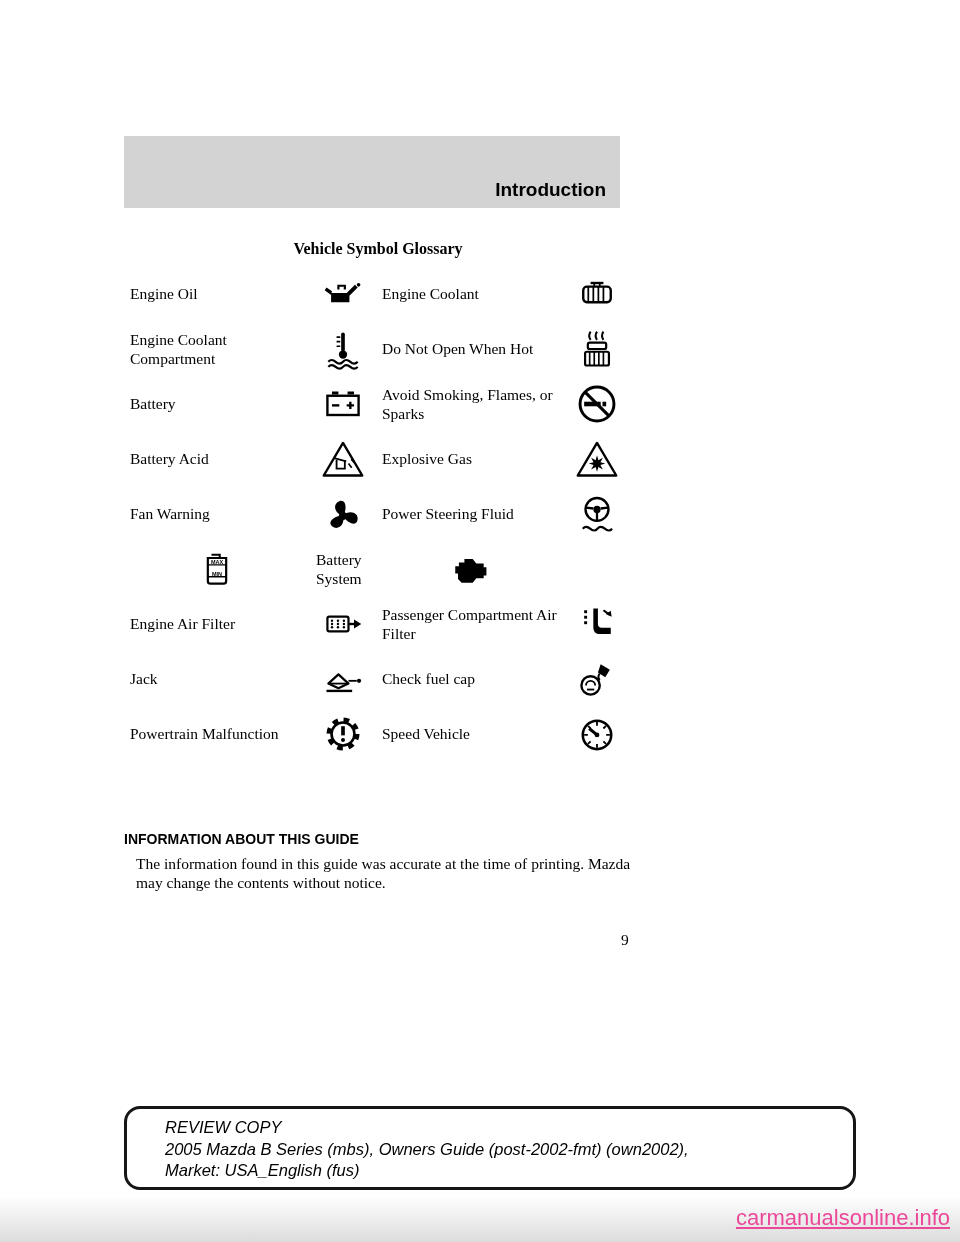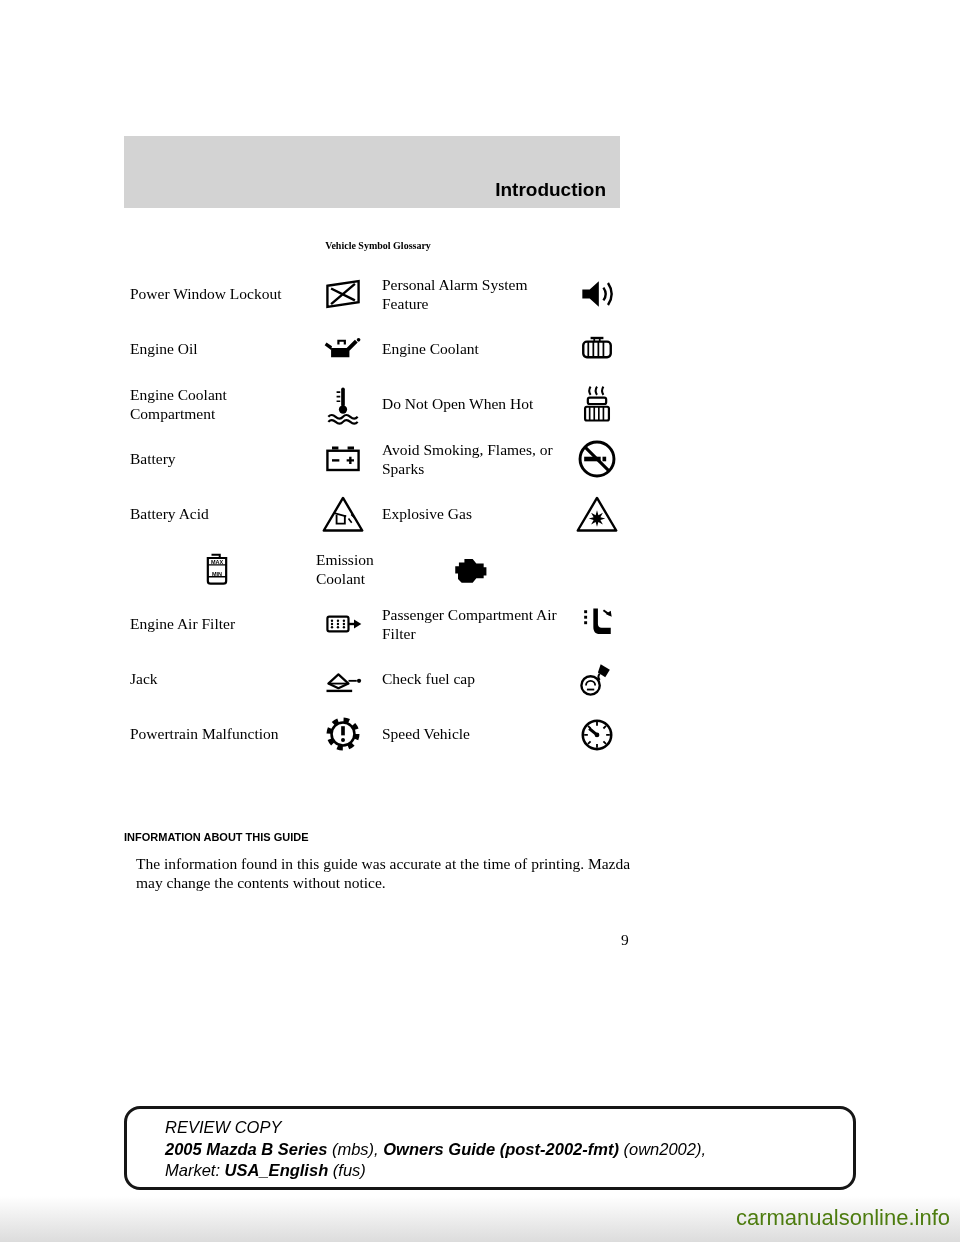--- a/index.html
+++ b/index.html
@@ -11,86 +11,69 @@
   .header-bar {
     position:absolute; left:124px; top:136px; width:496px; height:72px;
     background:#d3d3d3;
   }
   .header-title {
     position:absolute; right:14px; bottom:7px;
     font-family:"Liberation Sans", sans-serif; font-weight:bold; font-size:19px;
   }
   .glossary-title {
     position:absolute; left:124px; top:240px; width:508px; text-align:center;
-    font-weight:bold; font-size:10px;
+    font-weight:bold; font-size:16px;
   }
   .glossary-table { position:absolute; left:124px; top:266px; width:508px; }
   .g-row {
     display:grid; grid-template-columns:186px 66px 186px 70px;
     align-items:center; min-height:55px;
   }
   .g-label { font-size:15.5px; line-height:19px; padding-left:6px; }
   .g-icon { display:flex; justify-content:center; align-items:center; }
   .g-icon svg { width:44px; height:44px; display:block; }
   .info-heading {
     position:absolute; left:124px; top:831px;
-    font-family:"Liberation Sans", sans-serif; font-weight:bold; font-size:11px;
+    font-family:"Liberation Sans", sans-serif; font-weight:bold; font-size:14px;
   }
   .info-body {
     position:absolute; left:124px; top:854px; width:508px;
     font-size:15.5px; line-height:19px;margin-left:12px;
   }
   .page-number { position:absolute; left:621px; top:931px; font-size:15.5px; }
   .footer-box {
     position:absolute; left:124px; top:1106px; width:732px; height:84px;
     border:3px solid #161616; border-radius:16px;
     padding:8px 19px 0 38px;
     font-family:"Liberation Sans", sans-serif; font-style:italic;
     font-size:16.5px; line-height:21.5px;
   }
-  .fb-bold { font-weight:bold; }
+  .fb-bold { font-weight:normal; }
   .watermark {
     position:absolute; right:10px; top:1205px;
-    font-family:"Liberation Sans", sans-serif; font-size:22px; color:#4d7c0f;
+    font-family:"Liberation Sans", sans-serif; font-size:22px; color:#ec4899;text-decoration:underline;
   }
   .bottom-band {
     position:absolute; left:0; bottom:0; width:960px; height:46px;
     background:linear-gradient(180deg, rgba(190,190,190,0) 0%, rgba(185,185,185,0.5) 100%);
     pointer-events:none;
   }
 </style>
 </head>
 <body>
 
 <div class="page">
 
   <div class="header-bar">
     <span class="header-title">Introduction</span>
   </div>
 
   <div class="glossary-title">Vehicle Symbol Glossary</div>
 
   <div class="glossary-table" id="glossary-table">
-      <div class="g-row">
-        <div class="g-label">Power Window Lockout</div>
-        <div class="g-icon">
-          <svg viewBox="0 0 48 48">
-            <path d="M7 15 L41 10 L41 33 L7 38 Z" fill="none" stroke="#000" stroke-width="2.6"></path>
-            <path d="M11 18 L37 31 M37 13 L11 35" stroke="#000" stroke-width="2.6" fill="none"></path>
-          </svg>
-        </div>
-        <div class="g-label">Personal Alarm System Feature</div>
-        <div class="g-icon">
-          <svg viewBox="0 0 48 48">
-            <path d="M8 19 h8 l10 -9 v28 l-10 -9 h-8 z" fill="#000"></path>
-            <path d="M31 17 q5 7 0 14" fill="none" stroke="#000" stroke-width="2.6"></path>
-            <path d="M36 12 q8 12 0 24" fill="none" stroke="#000" stroke-width="2.6"></path>
-          </svg>
-        </div>
-      </div>
       <div class="g-row">
         <div class="g-label">Engine Oil</div>
         <div class="g-icon">
           <svg viewBox="0 0 48 48">
             <path d="M11 23 h17 l9 -9 3 3 -9 9 v7 H11 Z" fill="#000"></path>
             <path d="M11 25 L4 20 l2 -3 6 4 Z" fill="#000"></path>
             <path d="M19 19 v-4 h7 v4" fill="none" stroke="#000" stroke-width="2.4"></path>
             <circle cx="41" cy="14" r="2" fill="#000"></circle>
           </svg>
         </div>
@@ -157,30 +140,52 @@
         </div>
         <div class="g-label">Explosive Gas</div>
         <div class="g-icon">
           <svg viewBox="0 0 48 48">
             <path d="M24 6.5 L45 42 H3 Z" fill="none" stroke="#000" stroke-width="2.6" stroke-linejoin="round"></path>
             <polygon points="33,29 27.7,30.5 30.4,35.4 25.5,32.7 24,38 22.5,32.7 17.6,35.4 20.3,30.5 15,29 20.3,27.5 17.6,22.6 22.5,25.3 24,20 25.5,25.3 30.4,22.6 27.7,27.5" fill="#000"></polygon>
           </svg>
         </div>
       </div>
       <div class="g-row">
+        <div class="g-label">Fan Warning</div>
+        <div class="g-icon">
+          <svg viewBox="0 0 48 48">
+            <g fill="#000">
+              <circle cx="24" cy="26" r="4.5"></circle>
+              <path d="M24 26 C15 24 12 13 20 10 C27 7.5 29 18 24 26 Z"></path>
+              <path d="M24 26 C15 24 12 13 20 10 C27 7.5 29 18 24 26 Z" transform="rotate(120 24 26)"></path>
+              <path d="M24 26 C15 24 12 13 20 10 C27 7.5 29 18 24 26 Z" transform="rotate(240 24 26)"></path>
+            </g>
+          </svg>
+        </div>
+        <div class="g-label">Power Steering Fluid</div>
+        <div class="g-icon">
+          <svg viewBox="0 0 48 48">
+            <circle cx="24" cy="19" r="12.5" fill="none" stroke="#000" stroke-width="2.6"></circle>
+            <circle cx="24" cy="19" r="4" fill="#000"></circle>
+            <path d="M24 23 v8.5 M12 17 l8 1 M36 17 l-8 1" stroke="#000" stroke-width="2.5"></path>
+            <path d="M8.5 40 q3.5 -4 8 0 t8 0 t8 0 t8 0" fill="none" stroke="#000" stroke-width="2.4"></path>
+          </svg>
+        </div>
+      </div>
+      <div class="g-row">
         <div class="g-icon">
           <svg viewBox="0 0 48 48">
             <path d="M14 12 h20 v25 a3 3 0 0 1 -3 3 h-14 a3 3 0 0 1 -3 -3 z" fill="none" stroke="#000" stroke-width="2.4"></path>
             <path d="M18 8.5 h9 v3.5" fill="none" stroke="#000" stroke-width="2.2"></path>
             <path d="M14 19.5 h20 M14 32.5 h20" stroke="#000" stroke-width="1.6"></path>
             <text x="24" y="18" text-anchor="middle" font-size="6" font-weight="bold" fill="#000" font-family="sans-serif">MAX</text>
             <text x="24" y="31.5" text-anchor="middle" font-size="6" font-weight="bold" fill="#000" font-family="sans-serif">MIN</text>
           </svg>
         </div>
-        <div class="g-label">Emission Coolant</div>
+        <div class="g-label">Battery System</div>
         <div class="g-icon">
           <svg viewBox="0 0 48 48">
             <path d="M9 21 h4 v-4 h6 v-4 h9 l4 5 h8 v4 h3 v9 h-3 v3 h-8 l-4 5 H16 l-4 -4 v-6 H9 Z" fill="#000"></path>
           </svg>
         </div>
       </div>
       <div class="g-row">
         <div class="g-label">Engine Air Filter</div>
         <div class="g-icon">
           <svg viewBox="0 0 48 48">

